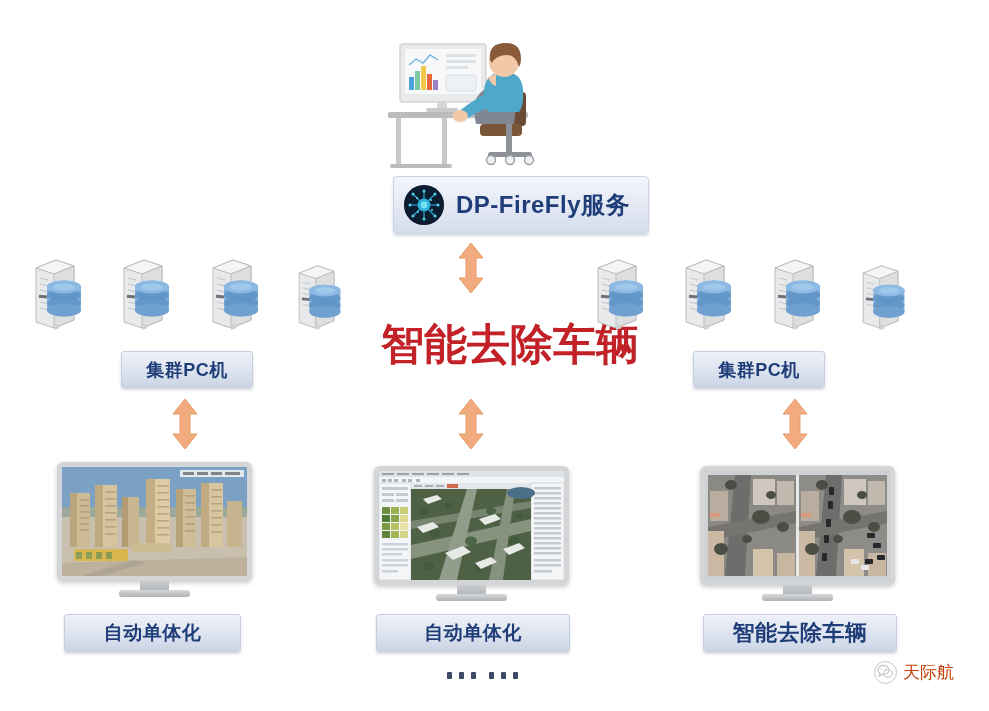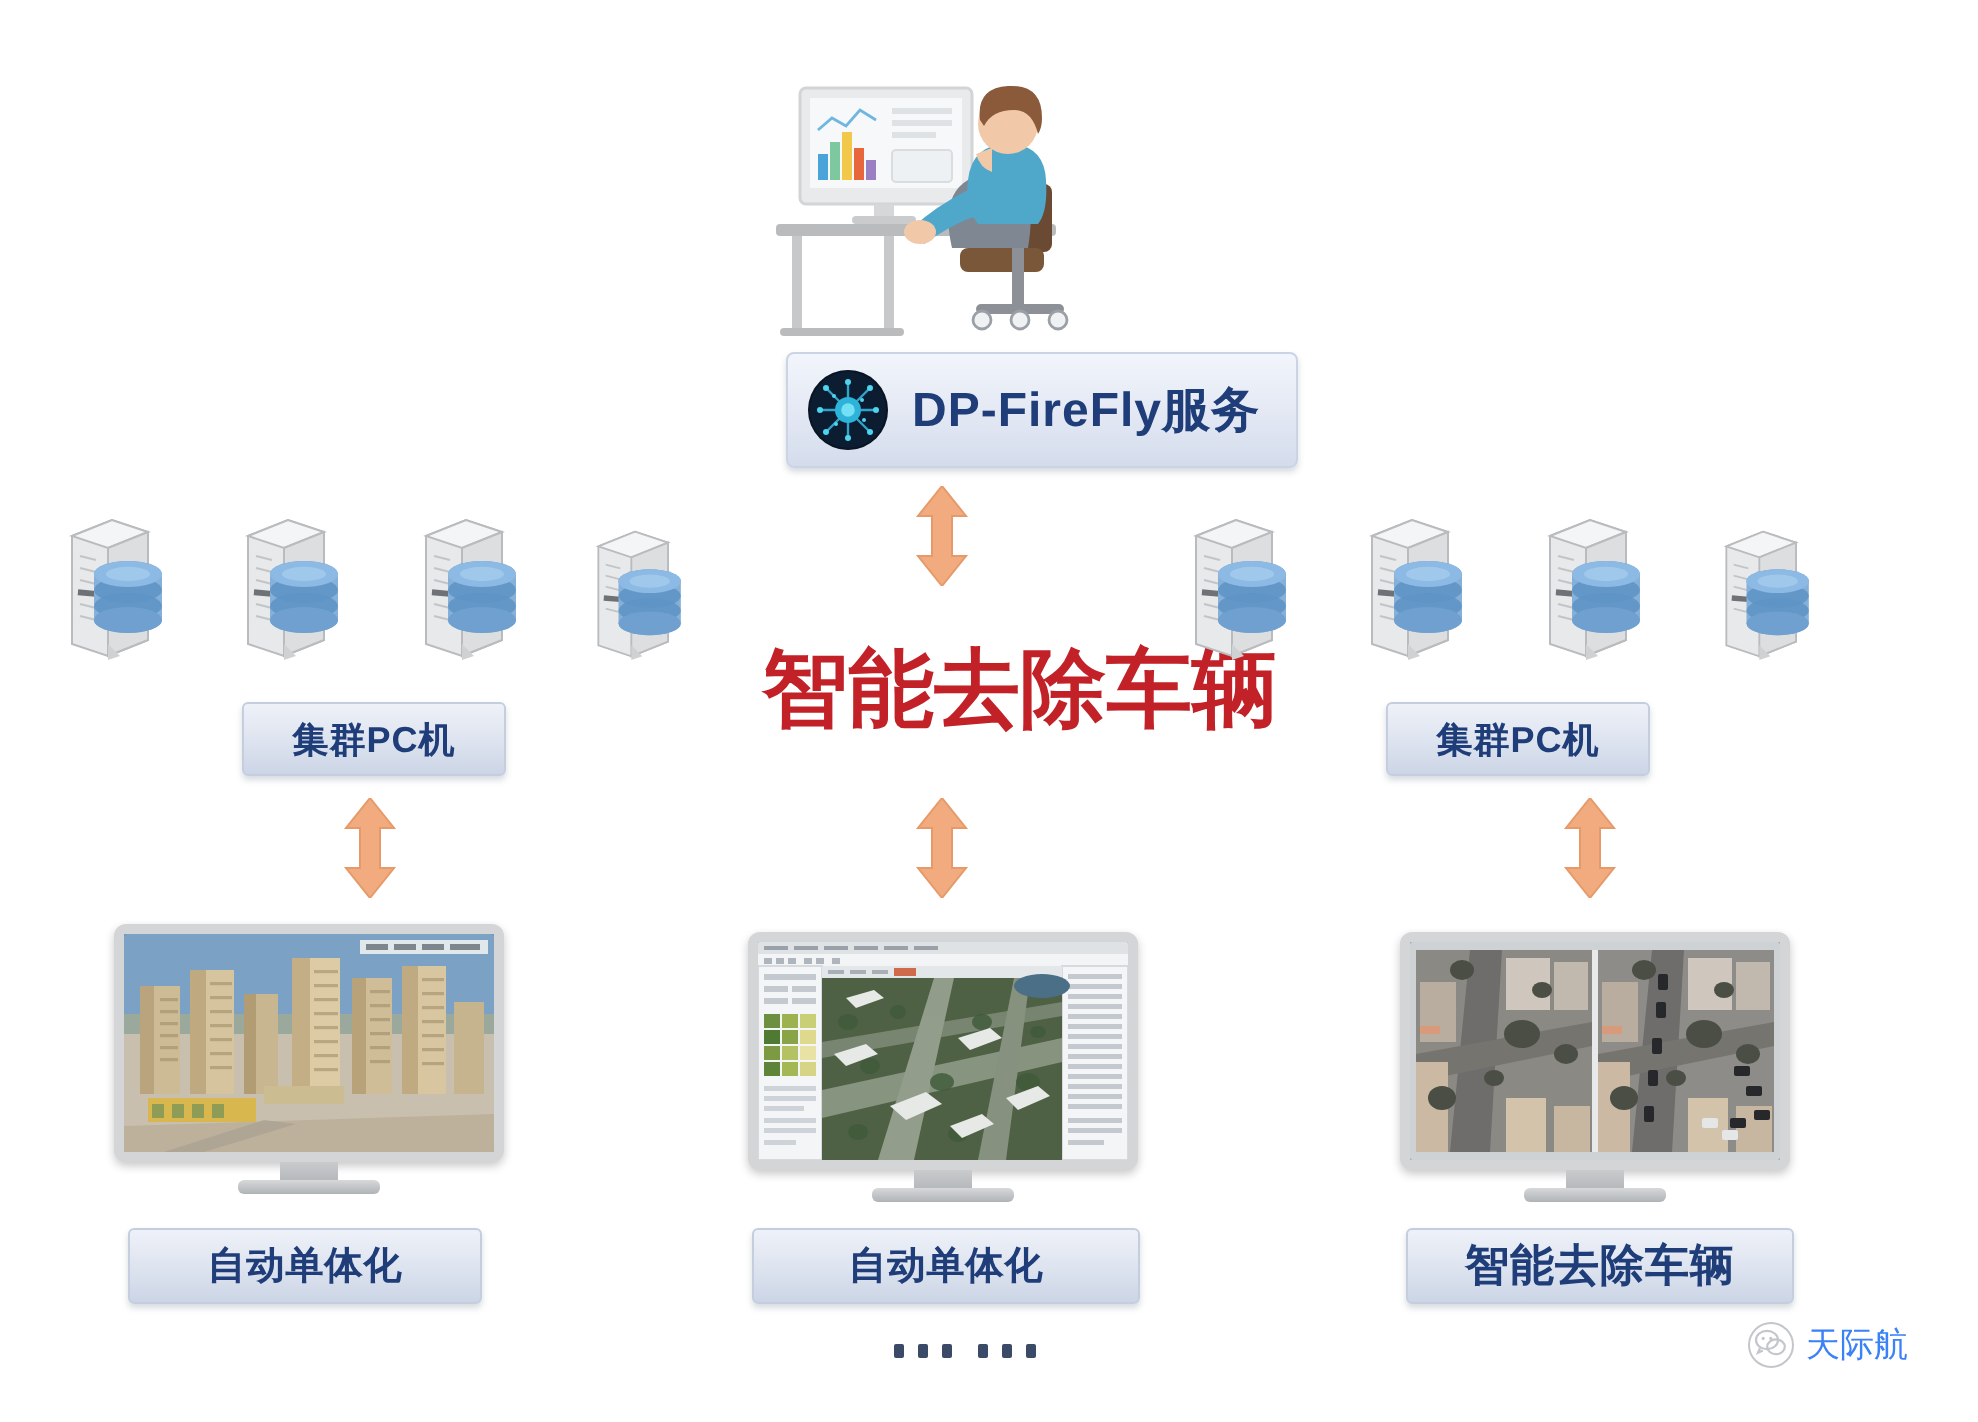--- a/index.html
+++ b/index.html
@@ -81,21 +81,21 @@
   
   .desk-wrap{position:absolute;}
 
   
   .dots{position:absolute;display:flex;gap:7px;}
   .dots i{display:block;width:5px;height:7px;background:#3b4a66;border-radius:1px;}
 
   
   .watermark{
     position:absolute;display:flex;align-items:center;gap:6px;
-    color:#3b82f6;font-size:17px;white-space:nowrap;
+    color:#c2410c;font-size:17px;white-space:nowrap;
   }
   .wm-badge{
     width:21px;height:21px;border-radius:50%;
     border:1.6px solid #c3c6cc;position:relative;flex:0 0 auto;
   }
 </style>
 </head>
 <body>
 
 <div id="stage">

